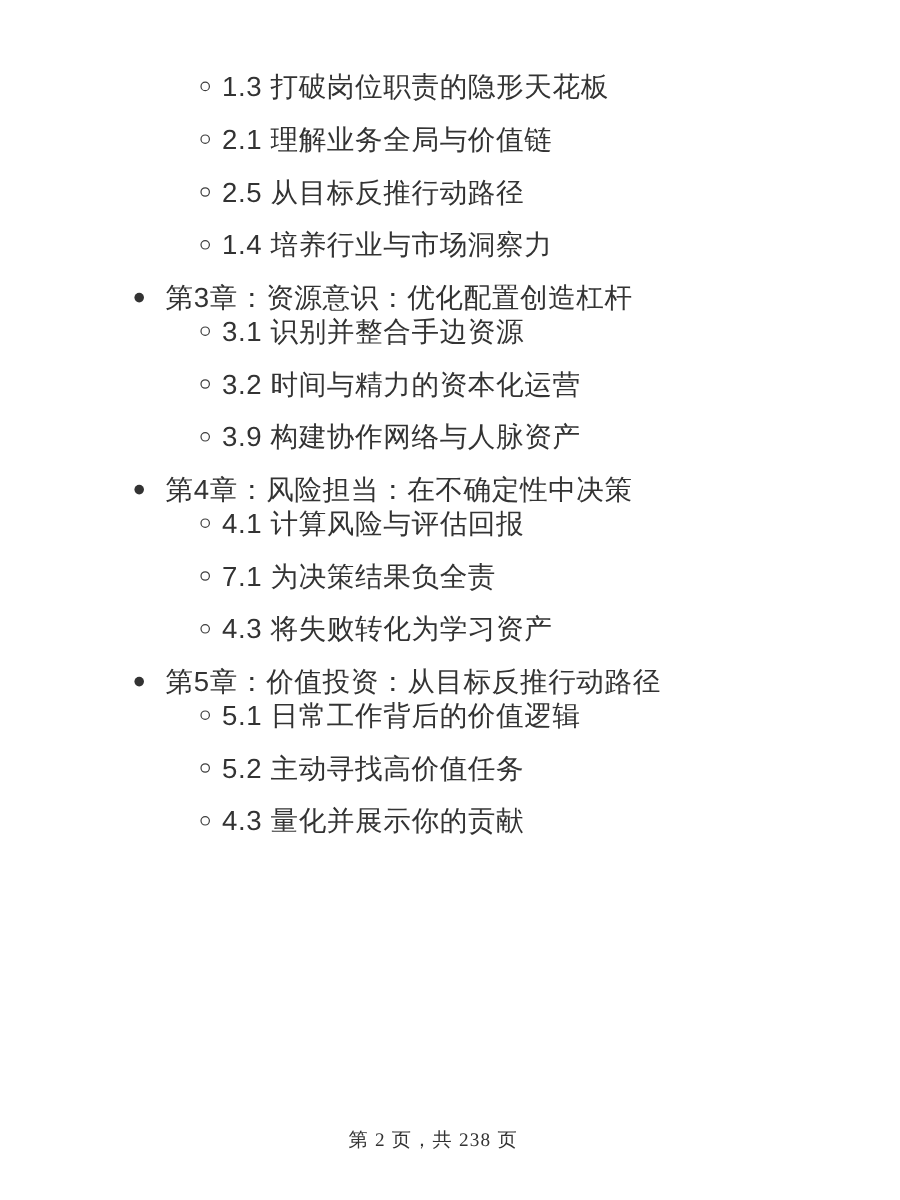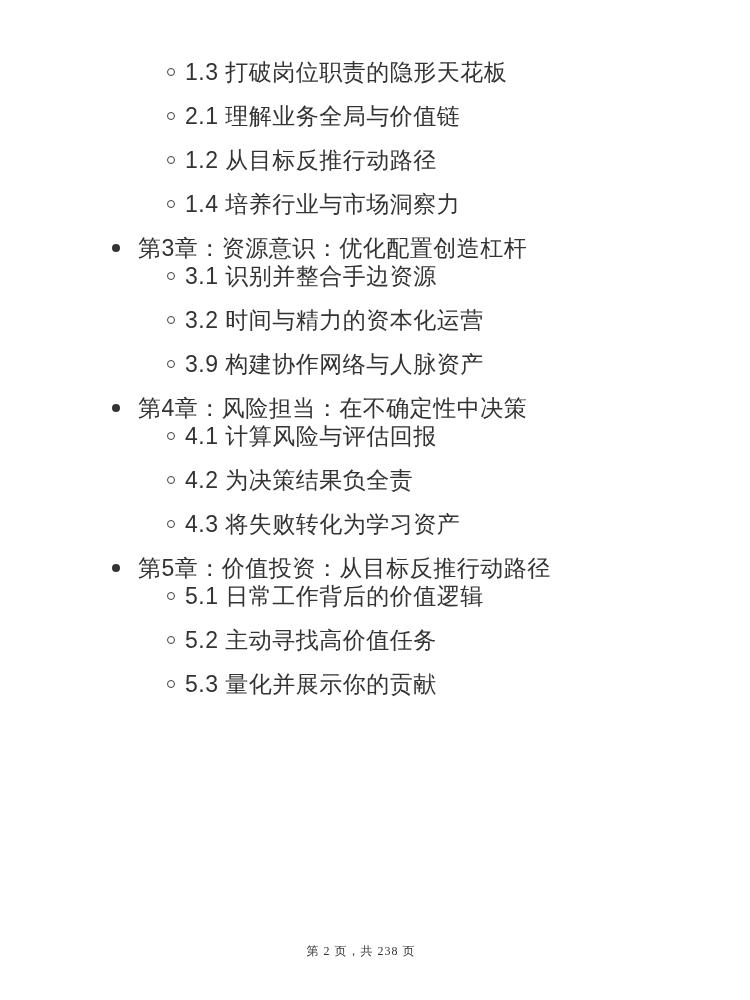--- a/index.html
+++ b/index.html
@@ -55,21 +55,21 @@
     margin-right: 10px;
     flex-shrink: 0;
   }
   .footer {
     position: absolute;
     left: 0;
     right: 0;
     top: 941px;
     text-align: center;
     font-family: "Liberation Serif", "DejaVu Serif", serif;
-    font-size: 12px;
+    font-size: 16px;
     line-height: 20px;
     color: #333333;
     letter-spacing: 1px;
   }
 </style>
 </head>
 <body>
 
 <div class="page">
   <div class="toc">
@@ -80,21 +80,21 @@
     </div>
 
     <div>
       <div class="sub-group">
         <div class="row sub-row">
           <span class="circle-icon"></span>
           <span>2.1 理解业务全局与价值链</span>
         </div>
         <div class="row sub-row">
           <span class="circle-icon"></span>
-          <span>1.2 从目标反推行动路径</span>
+          <span>2.5 从目标反推行动路径</span>
         </div>
         <div class="row sub-row">
           <span class="circle-icon"></span>
           <span>1.4 培养行业与市场洞察力</span>
         </div>
       </div>
     </div>
 
     <div>
       <div class="row chapter-row">
@@ -122,21 +122,21 @@
         <span class="disc-icon"></span>
         <span>第4章：风险担当：在不确定性中决策</span>
       </div>
       <div class="sub-group">
         <div class="row sub-row">
           <span class="circle-icon"></span>
           <span>4.1 计算风险与评估回报</span>
         </div>
         <div class="row sub-row">
           <span class="circle-icon"></span>
-          <span>4.2 为决策结果负全责</span>
+          <span>7.1 为决策结果负全责</span>
         </div>
         <div class="row sub-row">
           <span class="circle-icon"></span>
           <span>4.3 将失败转化为学习资产</span>
         </div>
       </div>
     </div>
 
     <div>
       <div class="row chapter-row">
@@ -147,21 +147,21 @@
         <div class="row sub-row">
           <span class="circle-icon"></span>
           <span>5.1 日常工作背后的价值逻辑</span>
         </div>
         <div class="row sub-row">
           <span class="circle-icon"></span>
           <span>5.2 主动寻找高价值任务</span>
         </div>
         <div class="row sub-row">
           <span class="circle-icon"></span>
-          <span>5.3 量化并展示你的贡献</span>
+          <span>4.3 量化并展示你的贡献</span>
         </div>
       </div>
     </div>
 
   </div>
 
   <div class="footer">第 2 页，共 238 页</div>
 </div>
 
 </body></html>

